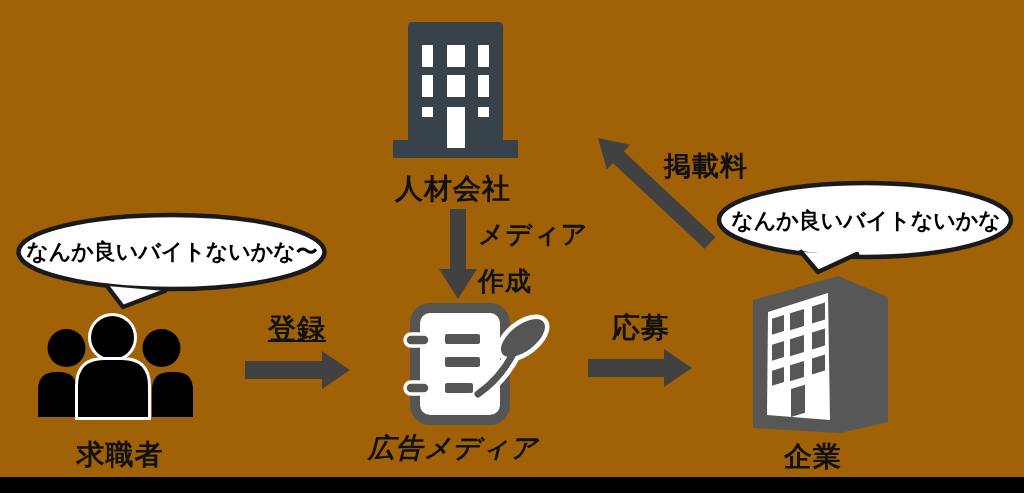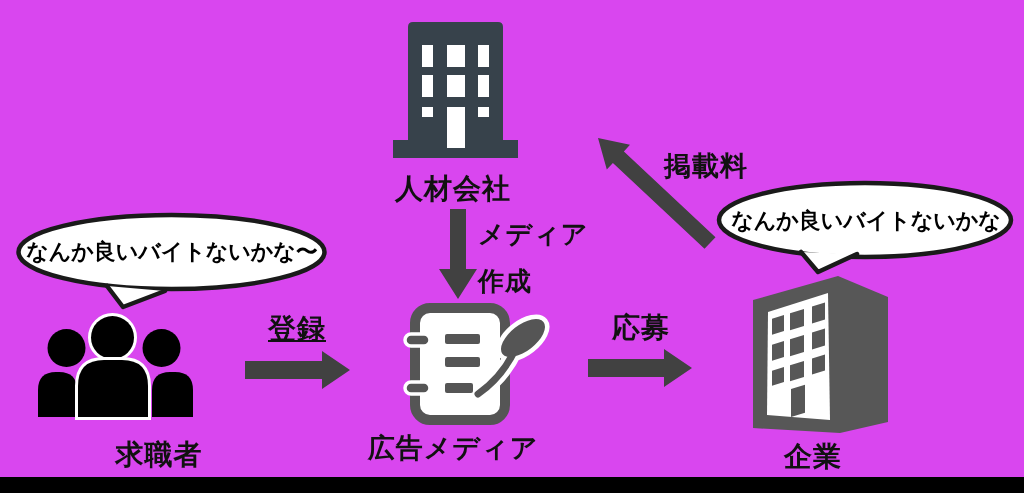--- a/index.html
+++ b/index.html
@@ -1,17 +1,17 @@
 <!DOCTYPE html>
 <html><head>
 <meta charset="utf-8">
 <style>
   html,body{margin:0;padding:0;background:#fff;}
   #canvas{
-    position:relative;width:1024px;height:493px;background:#d946ef;overflow:hidden;
+    position:relative;width:1024px;height:493px;background:#a16207;overflow:hidden;
     font-family:"Liberation Sans","DejaVu Sans",sans-serif;color:#111;
   }
   .abs{position:absolute;}
   .node-label{
     position:absolute;font-weight:700;color:#111;white-space:nowrap;
     transform:translateX(-50%);letter-spacing:1px;
   }
   .lbl-28{font-size:28px;}
   .lbl-27{font-size:27px;}
   .arrow-label{
@@ -68,37 +68,37 @@
     <rect x="2" y="36" width="25" height="12" rx="6" fill="#555555" stroke="#ffffff" stroke-width="3.5"></rect>
     <rect x="2" y="84" width="25" height="12" rx="6" fill="#555555" stroke="#ffffff" stroke-width="3.5"></rect>
 
     <rect x="42" y="36" width="35" height="10" rx="2" fill="#555555"></rect>
     <rect x="42" y="59" width="35" height="10" rx="2" fill="#555555"></rect>
     <rect x="42" y="85" width="28" height="10" rx="2" fill="#555555"></rect>
 
     <path d="M75,96 Q99,79 112,52" fill="none" stroke="#555555" stroke-width="7" stroke-linecap="round"></path>
     <ellipse cx="120" cy="40" rx="26" ry="13" fill="#555555" transform="rotate(-38 120 40)"></ellipse>
   </svg>
-  <div class="node-label lbl-27" style="left:453px;top:430px;">広告メディア</div>
+  <div class="node-label lbl-27" style="left:453px;top:430px;font-style:italic;">広告メディア</div>
 
   <svg class="abs" style="left:30px;top:308px;" width="170" height="112" viewBox="0 0 170 112">
 
     <g fill="#000000">
       <circle cx="36.5" cy="40" r="19"></circle>
       <path d="M8,109 L8,82 Q8,64 26,64 L29,64 Q47,64 47,82 L47,109 Z"></path>
       <circle cx="131.5" cy="40" r="19"></circle>
       <path d="M122,109 L122,82 Q122,64 140,64 L145,64 Q163,64 163,82 L163,109 Z"></path>
     </g>
 
     <g fill="#000000" stroke="#ffffff" stroke-width="6" style="paint-order:stroke">
       <circle cx="82.5" cy="29.5" r="21.5"></circle>
       <path d="M48,109 L48,78 Q48,52 74,52 L92,52 Q118,52 118,78 L118,109 Z"></path>
     </g>
   </svg>
-  <div class="node-label lbl-28" style="left:120px;top:436px;margin-left:39px;">求職者</div>
+  <div class="node-label lbl-28" style="left:120px;top:436px;">求職者</div>
 
   <svg class="abs" style="left:245px;top:351px;" width="105" height="38" viewBox="0 0 105 38">
     <polygon fill="#414141" points="0,10 77,10 77,0 105,19 77,38 77,28 0,28"></polygon>
   </svg>
   <div class="arrow-label" style="left:297px;top:310px;text-decoration:underline;">登録</div>
 
   <svg class="abs" style="left:588px;top:349px;" width="104" height="38" viewBox="0 0 104 38">
     <polygon fill="#414141" points="0,10 76,10 76,0 104,19 76,38 76,28 0,28"></polygon>
   </svg>
   <div class="arrow-label" style="left:641px;top:309px;">応募</div>

